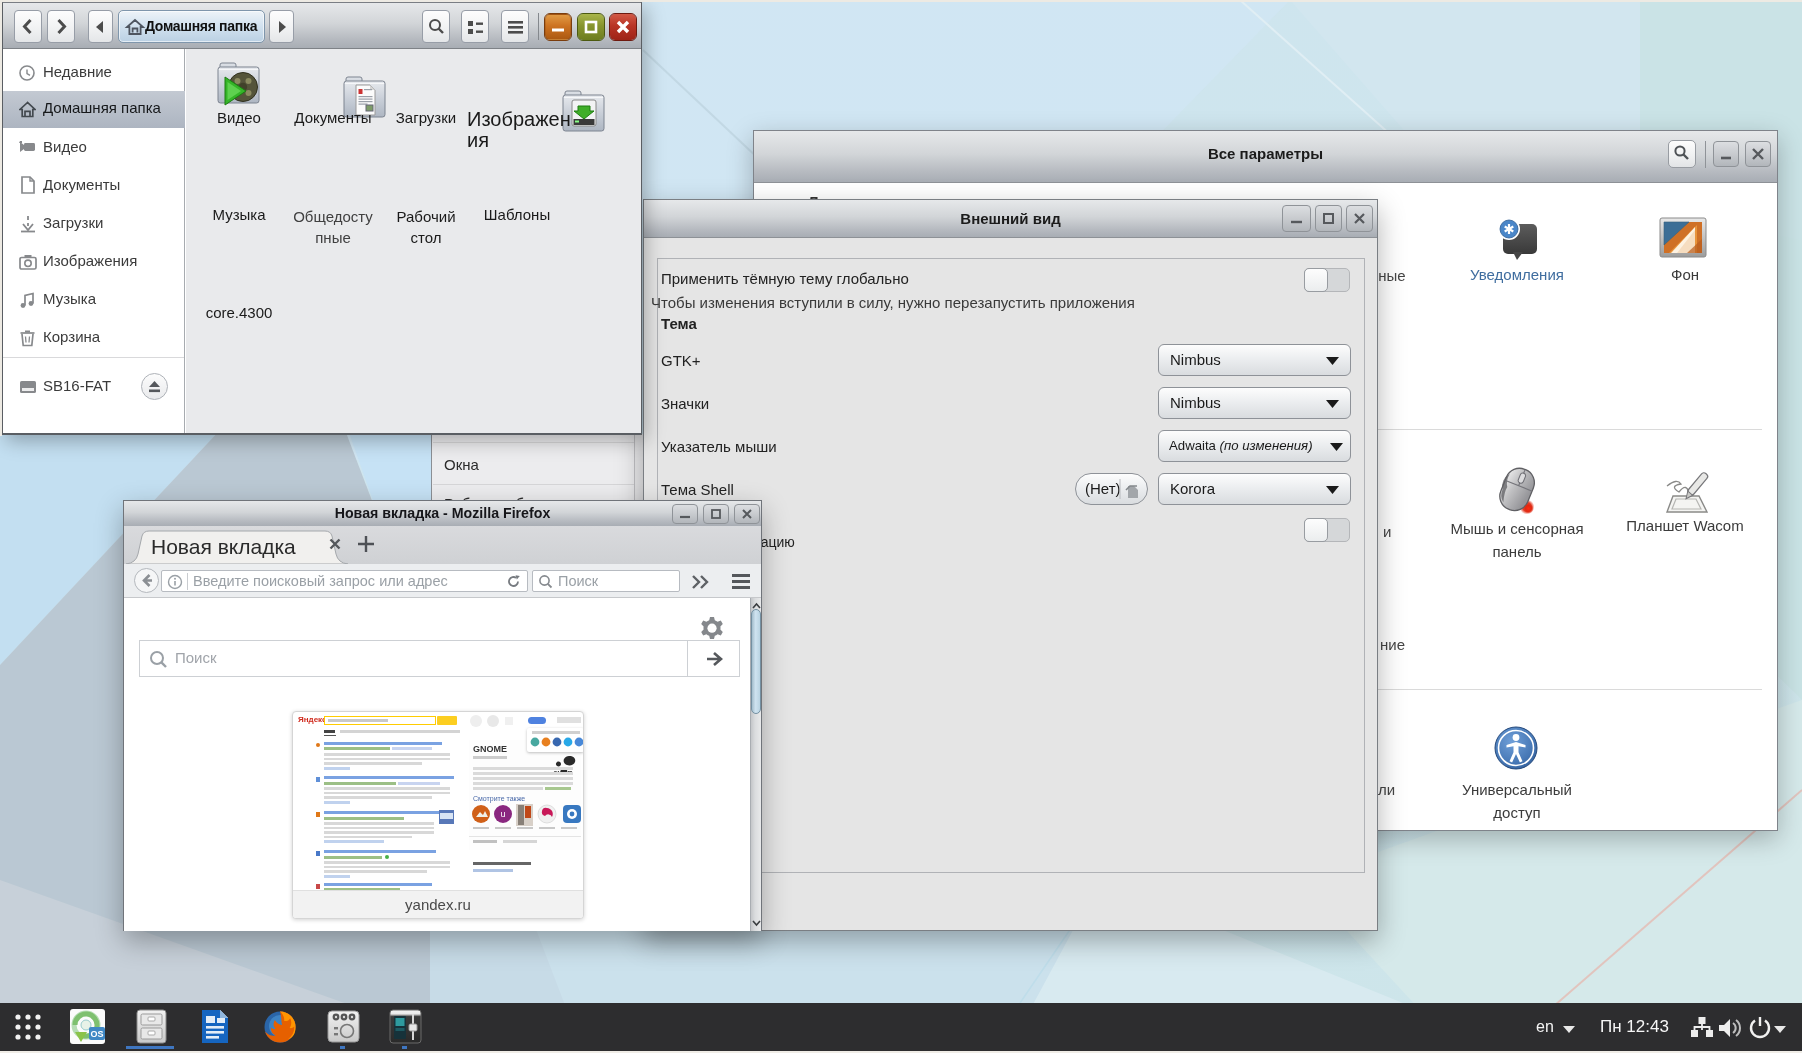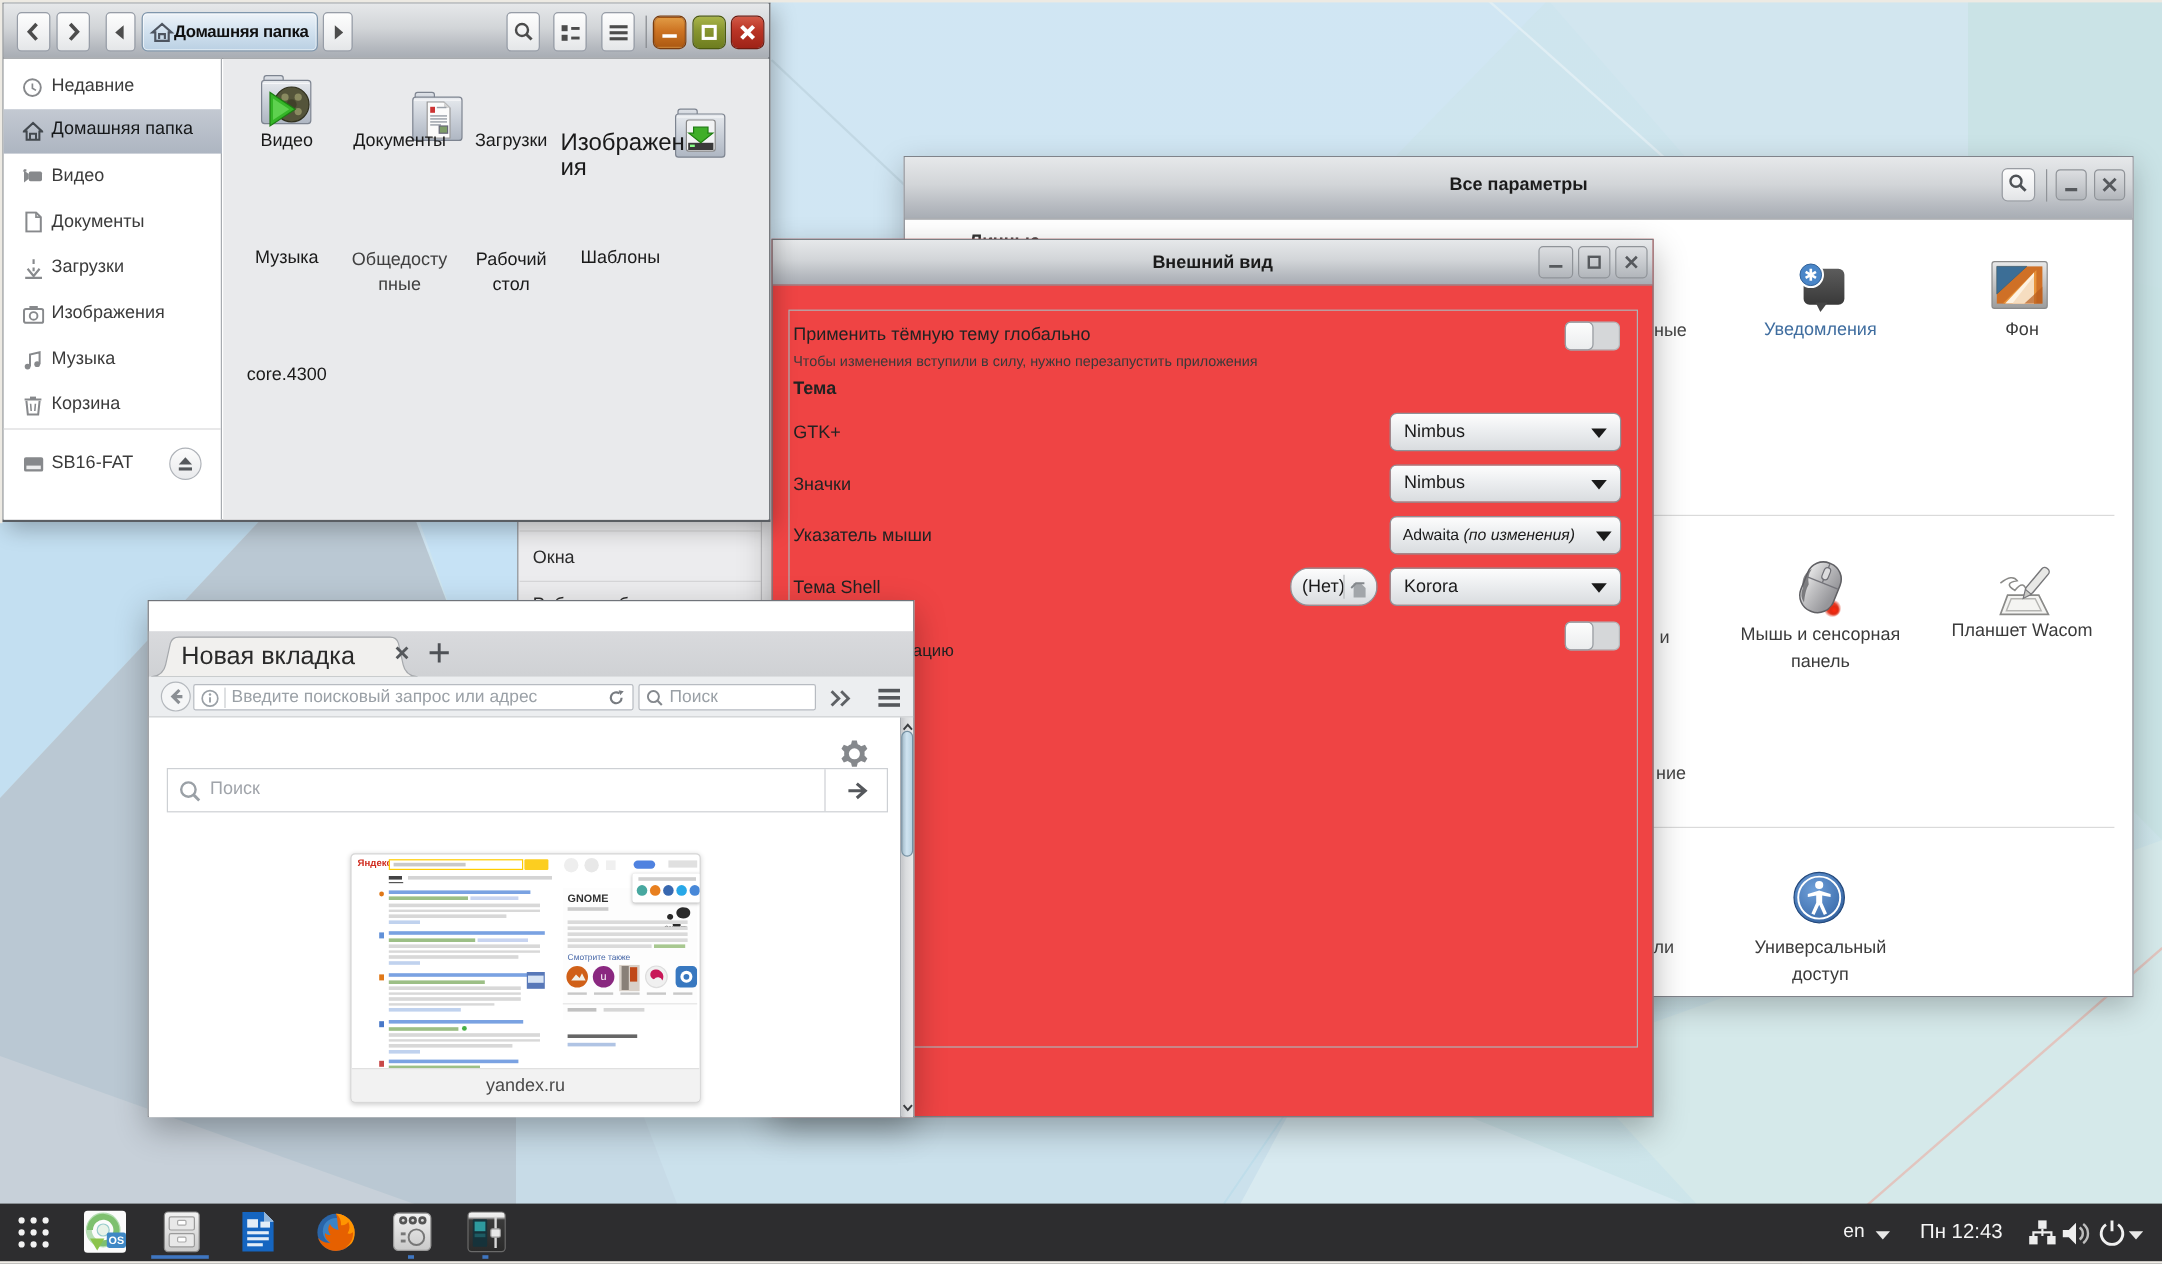--- a/index.html
+++ b/index.html
@@ -150,39 +150,39 @@
 
 <div class="a" style="left:431px;top:434px;width:213px;height:90px;background:#ececee;border-left:1px solid #8b8f94">
  <div class="a" style="left:1px;top:8px;width:201px;height:1px;background:#d6d6d8"></div>
  <div class="a" style="left:12px;top:22px;font-size:15px;color:#2b2b2b">Окна</div>
  <div class="a" style="left:1px;top:50px;width:201px;height:1px;background:#d6d6d8"></div>
  <div class="a" style="left:12px;top:61px;font-size:15px;color:#2b2b2b">Рабочие области</div>
  <div class="a" style="left:202px;top:0;width:1px;height:90px;background:#c0c0c4"></div>
  <div class="a" style="left:203px;top:0;width:10px;height:90px;background:#e9e9eb"></div>
 </div>
 
-<div class="a" style="left:643px;top:199px;width:735px;height:732px;background:#ef4444;border:1px solid #7a7e83;box-shadow:0 10px 26px rgba(0,0,0,.3)">
+<div class="a" style="left:643px;top:199px;width:735px;height:732px;background:#e5e5e5;border:1px solid #7a7e83;box-shadow:0 10px 26px rgba(0,0,0,.3)">
  <div class="tbar a" style="left:0;top:0;width:733px;height:38px;border-bottom:1px solid #8d9196">
   <div class="a" style="left:0;top:0;width:733px;text-align:center;font-size:15px;font-weight:bold;color:#1b1b1b;line-height:37px">Внешний вид</div>
   <div class="wbtn a" style="left:638px;top:5px;width:29px;height:27px"><svg width="27" height="25">
           <line x1="8" y1="16" x2="19" y2="16" stroke="#56595d" stroke-width="2.4"></line>
         </svg></div>
   <div class="wbtn a" style="left:671px;top:5px;width:27px;height:27px"><svg width="25" height="25">
           <rect x="8" y="8" width="9" height="9" fill="none" stroke="#56595d" stroke-width="2"></rect>
         </svg></div>
   <div class="wbtn a" style="left:702px;top:5px;width:27px;height:27px"><svg width="25" height="25">
           <path d="M8,8 l9,9 M17,8 l-9,9" stroke="#56595d" stroke-width="2.2"></path>
         </svg></div>
  </div>
  <div class="a" style="left:13px;top:58px;width:708px;height:615px;border:1px solid #b0b2b6"></div>
  <div class="lbl a" style="left:17px;top:70px">Применить тёмную тему глобально</div>
 
  <div class="a" style="left:660px;top:68px;width:46px;height:24px;background:#d5d7d9;border:1px solid #b4b6b9;border-radius:5px"></div>
  <div class="a" style="left:660px;top:68px;width:24px;height:24px;background:linear-gradient(#fdfdfd,#ebedee);border:1px solid #989ca1;border-radius:5px"></div>
- <div class="a" style="left:17px;top:94px;font-size:12px;color:#3a3a3a">Чтобы изменения вступили в силу, нужно перезапустить приложения</div>
+ <div class="a" style="left:7px;top:94px;font-size:15px;color:#3a3a3a">Чтобы изменения вступили в силу, нужно перезапустить приложения</div>
  <div class="lbl a" style="left:17px;top:115px;font-weight:bold">Тема</div>
  <div class="lbl a" style="left:17px;top:152px">GTK+</div>
  <div class="combo a" style="left:514px;top:144px;width:193px;height:32px;line-height:30px;padding-left:11px">Nimbus<svg class="a" width="14" height="10" style="right:10px;top:11px">
         <polygon points="0,1 13,1 6.5,9" fill="#1a1a1a"></polygon>
       </svg></div>
  <div class="lbl a" style="left:17px;top:195px">Значки</div>
  <div class="combo a" style="left:514px;top:187px;width:193px;height:32px;line-height:30px;padding-left:11px">Nimbus<svg class="a" width="14" height="10" style="right:10px;top:11px">
         <polygon points="0,1 13,1 6.5,9" fill="#1a1a1a"></polygon>
       </svg></div>
  <div class="lbl a" style="left:17px;top:238px">Указатель мыши</div>
@@ -456,20 +456,32 @@
   <div class="a" style="left:281px;top:60px;width:100px;text-align:left;font-size:20px;color:#1a1a1a;line-height:21px">Изображен<br>ия</div>
   <div class="a" style="left:3px;top:157px;width:100px;text-align:center;font-size:15px;color:#1a1a1a">Музыка</div>
   <div class="a" style="left:97px;top:157px;width:100px;text-align:center;font-size:15px;color:#404040;line-height:21px">Общедосту<br>пные</div>
   <div class="a" style="left:190px;top:157px;width:100px;text-align:center;font-size:15px;color:#1a1a1a;line-height:21px">Рабочий<br>стол</div>
   <div class="a" style="left:281px;top:157px;width:100px;text-align:center;font-size:15px;color:#1a1a1a">Шаблоны</div>
   <div class="a" style="left:3px;top:255px;width:100px;text-align:center;font-size:15px;color:#1a1a1a">core.4300</div>
  </div>
 </div>
 
 <div class="a" style="left:123px;top:500px;width:639px;height:431px;background:#fff;border:1px solid #70747a;box-shadow:0 10px 26px rgba(0,0,0,.3)">
+ <div class="tbar a" style="left:0;top:0;width:637px;height:25px">
+  <div class="a" style="left:0;top:0;width:637px;text-align:center;font-size:14.2px;font-weight:bold;color:#16161a;line-height:25px">Новая вкладка - Mozilla Firefox</div>
+  <div class="wbtn a" style="left:548px;top:3px;width:26px;height:20px"><svg width="24" height="18">
+          <line x1="7" y1="12" x2="17" y2="12" stroke="#56595d" stroke-width="2.2"></line>
+        </svg></div>
+  <div class="wbtn a" style="left:579px;top:3px;width:26px;height:20px"><svg width="24" height="18">
+          <rect x="8" y="5" width="8" height="8" fill="none" stroke="#56595d" stroke-width="1.8"></rect>
+        </svg></div>
+  <div class="wbtn a" style="left:610px;top:3px;width:26px;height:20px"><svg width="24" height="18">
+          <path d="M8,5 l8,8 M16,5 l-8,8" stroke="#56595d" stroke-width="2"></path>
+        </svg></div>
+ </div>
 
  <div class="a" style="left:0;top:25px;width:637px;height:38px;background:linear-gradient(#d9dadd,#cfd1d4)">
   <svg class="a" width="250" height="38" style="left:0;top:0">
    <path d="M2,38 q10,-1 12,-10 l4,-18 q1.5,-5 7,-5 h176 q5.5,0 7,5 l4,18 q2,9 12,10 z" fill="#f1f0ee" stroke="#a5a8ac"></path>
   </svg>
   <div class="a" style="left:27px;top:9px;font-size:21px;color:#2a2a2a">Новая вкладка</div>
   <svg class="a" width="14" height="14" style="left:204px;top:11px">
         <path d="M2.5,2.5 l9,9 M11.5,2.5 l-9,9" stroke="#55585c" stroke-width="2.4"></path>
       </svg>
   <svg class="a" width="20" height="20" style="left:232px;top:8px">

